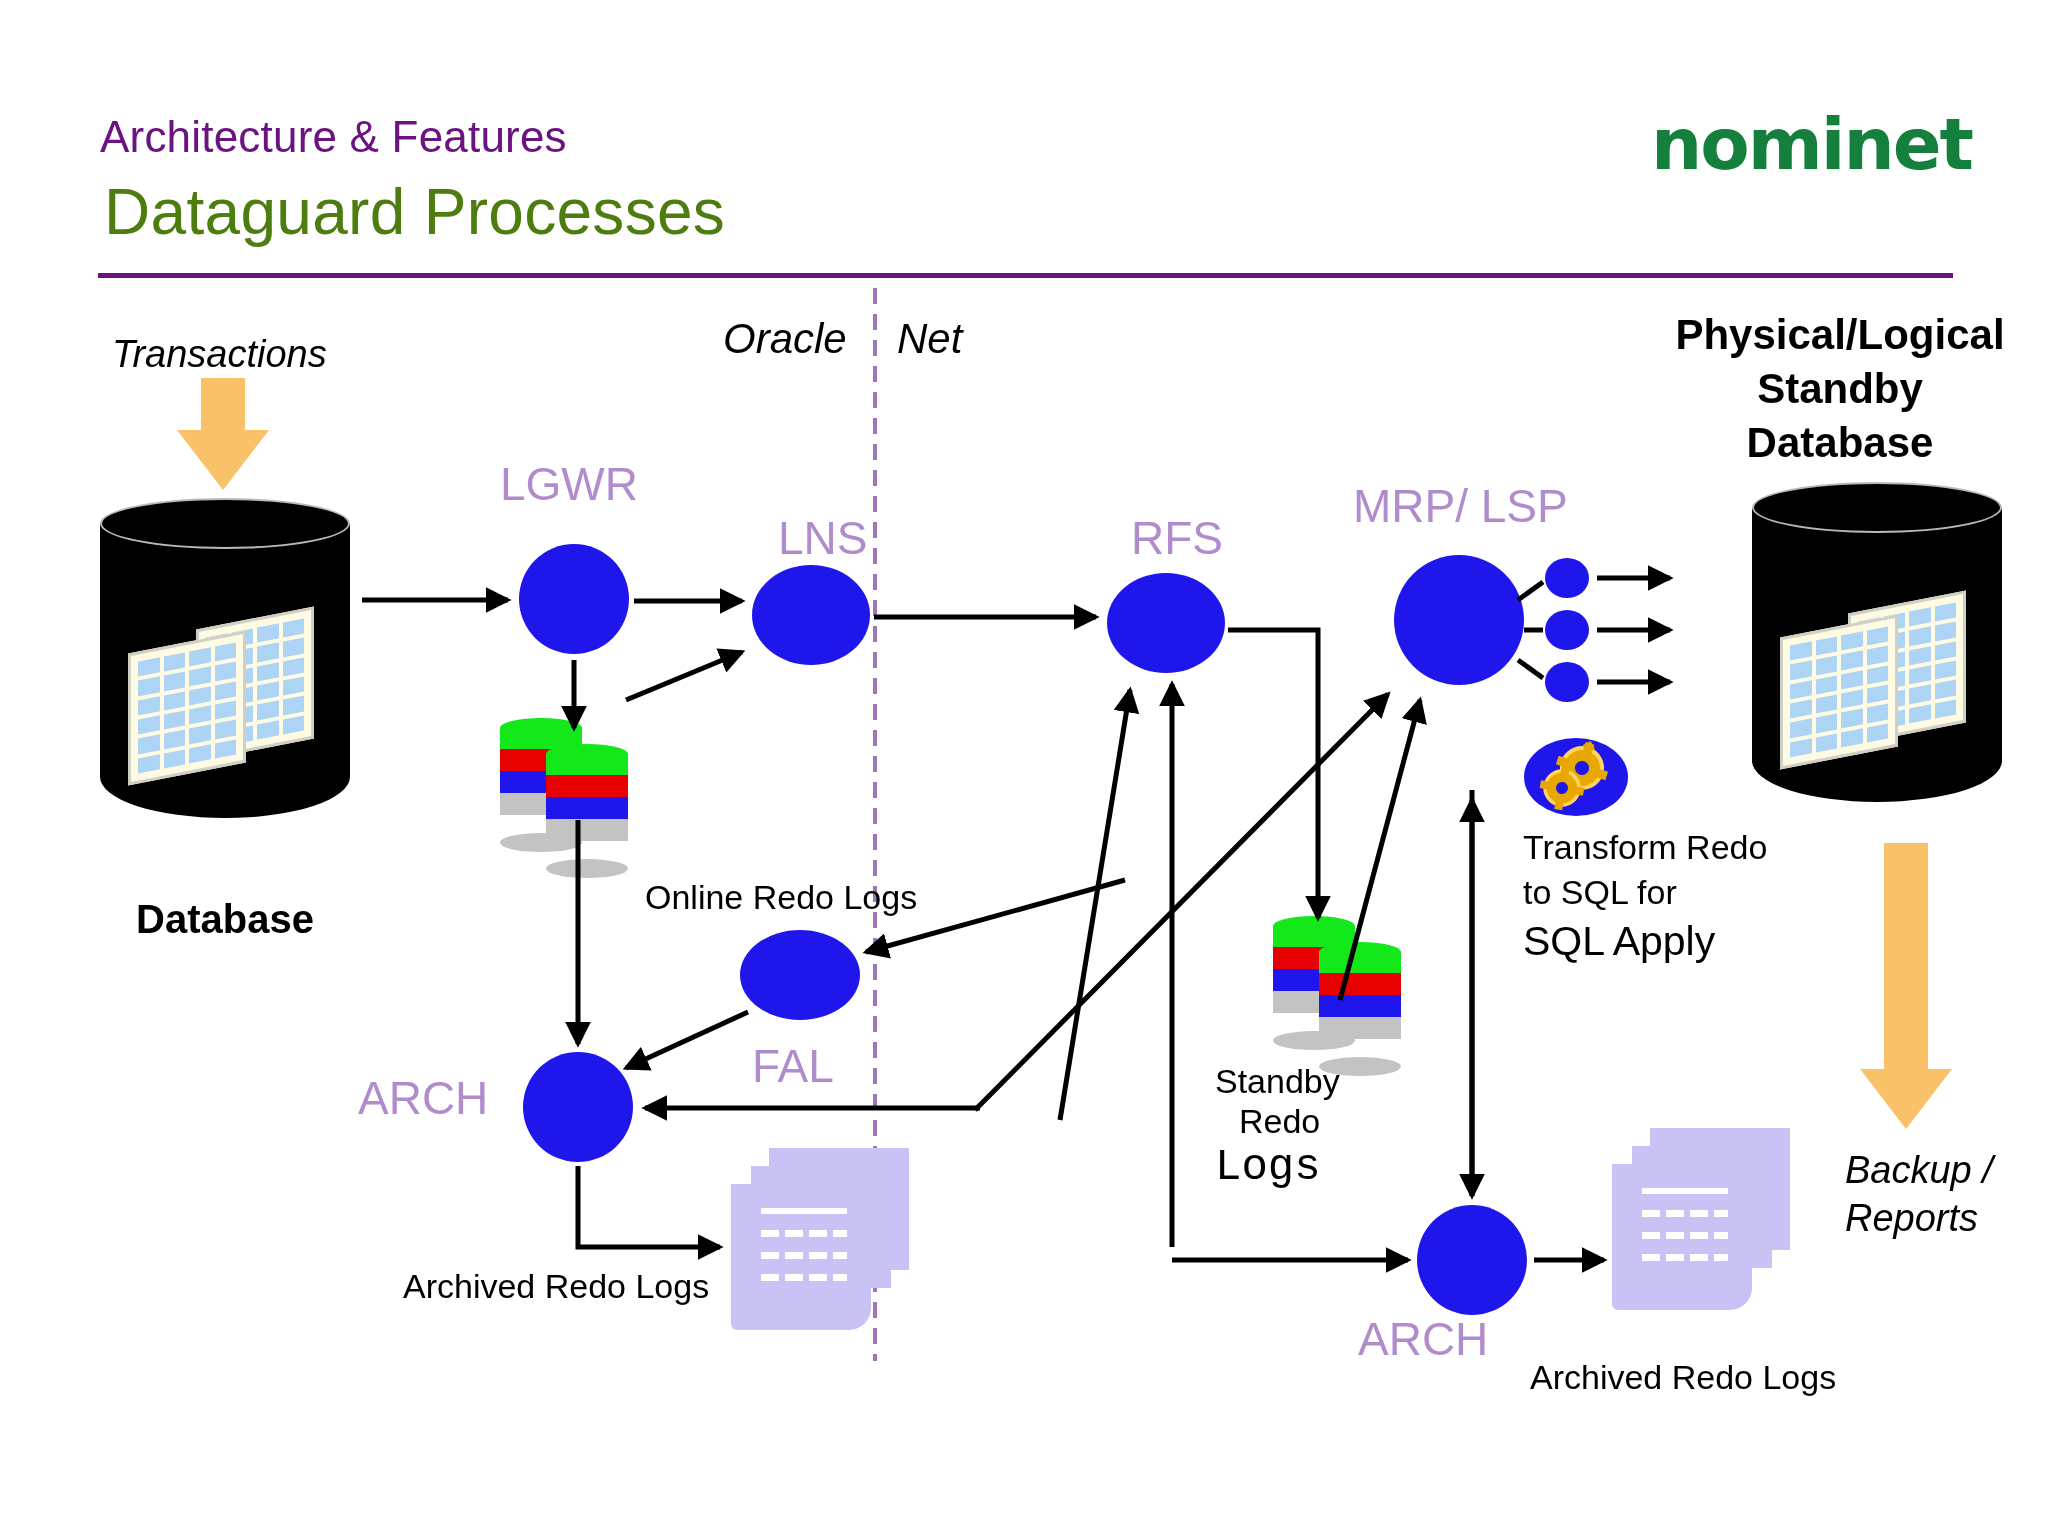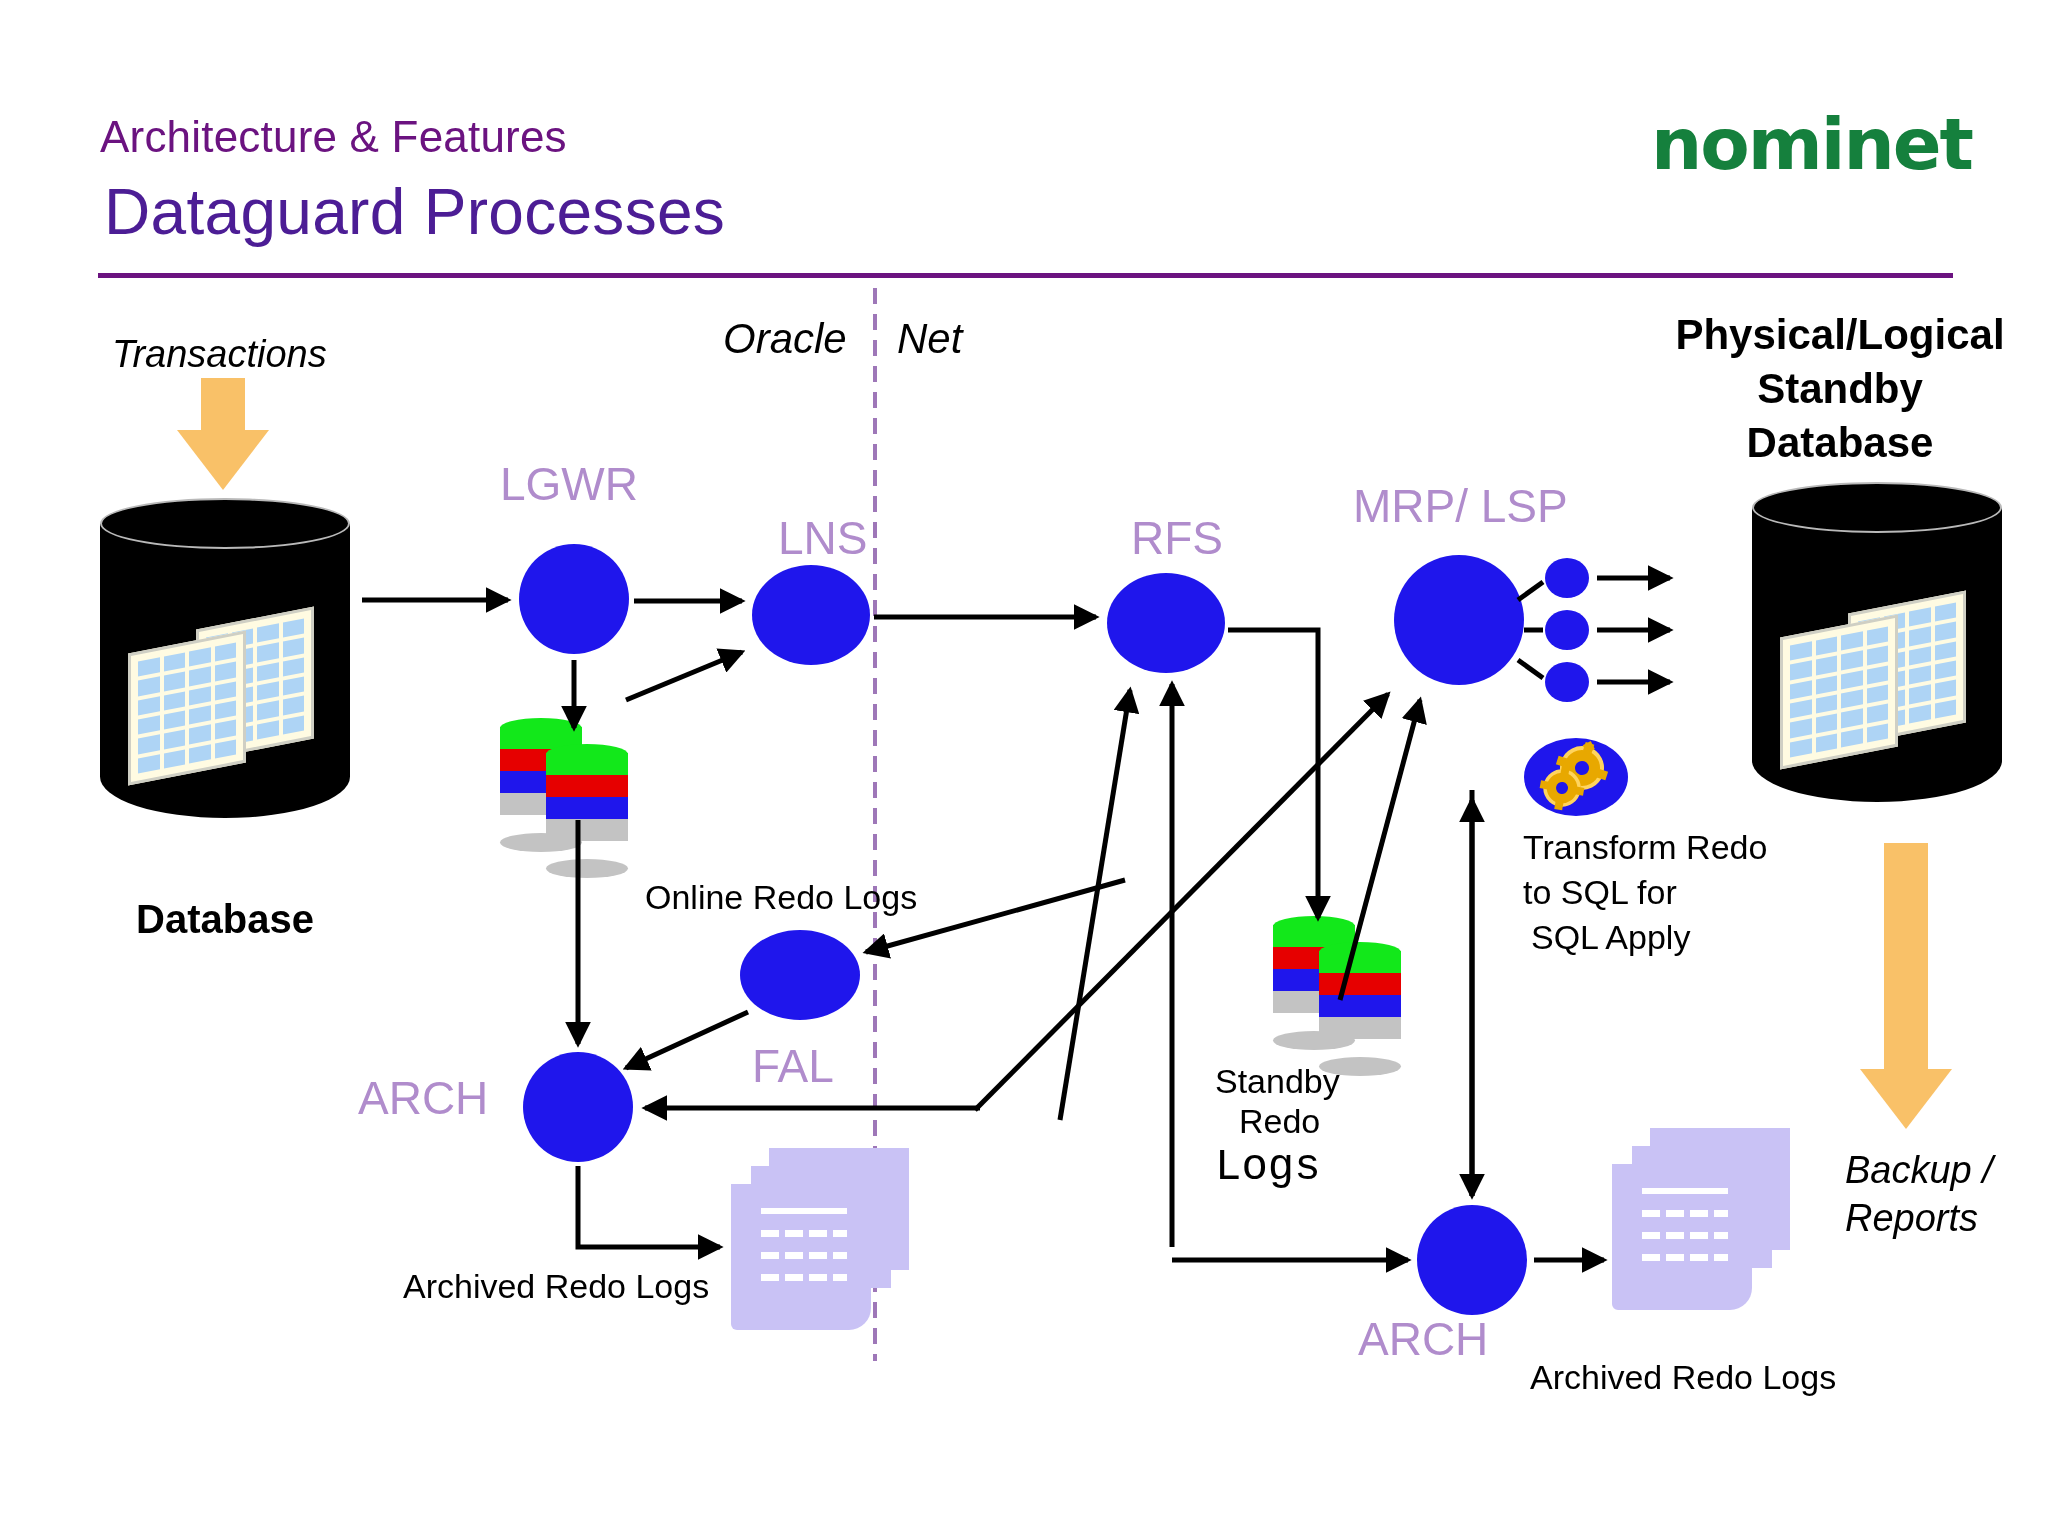--- a/index.html
+++ b/index.html
@@ -15,21 +15,21 @@
   #stage { position: absolute; inset: 0; }
 
   
   .hdr-sub {
     position: absolute; left: 100px; top: 112px;
     font-size: 44px; color: #6b1380; letter-spacing: .2px;
     white-space: nowrap;
   }
   .hdr-title {
     position: absolute; left: 104px; top: 175px;
-    font-size: 64px; color: #4c1d95; letter-spacing: .3px;
+    font-size: 64px; color: #4d7c0f; letter-spacing: .3px;
     white-space: nowrap;
   }
   .hdr-rule {
     position: absolute; left: 98px; top: 273px;
     width: 1855px; height: 5px; background: #6b1380;
   }
   .logo {
     position: absolute; right: 76px; top: 102px;
     font-size: 72px; color: #15803d;
     letter-spacing: -2px;
@@ -303,21 +303,21 @@
           <rect x="-4" y="14" width="8" height="8"></rect>
           <rect x="-22" y="-4" width="8" height="8"></rect>
           <rect x="14" y="-4" width="8" height="8"></rect>
         </g>
         <circle r="6" fill="#1f16ec"></circle>
       </g>
     </svg>
   </div>
   <div class="lbl blk" style="left:1523px; top:828px; font-size:34px;">Transform Redo</div>
   <div class="lbl blk" style="left:1523px; top:873px; font-size:34px;">to SQL for</div>
-  <div class="lbl blk" style="left:1523px; top:918px; font-size:34px;margin-left:8px;">SQL Apply</div>
+  <div class="lbl blk" style="left:1523px; top:918px; font-size:41px;">SQL Apply</div>
 
   <div class="disks" style="left:1273px; top:925px; width:150px; height:135px;">
     <div class="disk" style="left:0; top:0;">
       <div class="cap"></div>
       <div class="band" style="top:0;  background:#12e81a;"></div>
       <div class="band" style="top:22px; background:#e60000;"></div>
       <div class="band" style="top:44px; background:#1f16ec;"></div>
       <div class="band" style="top:66px; background:#c3c3c3;"></div>
       <div class="foot" style="bottom:-21px;"></div>
     </div>

